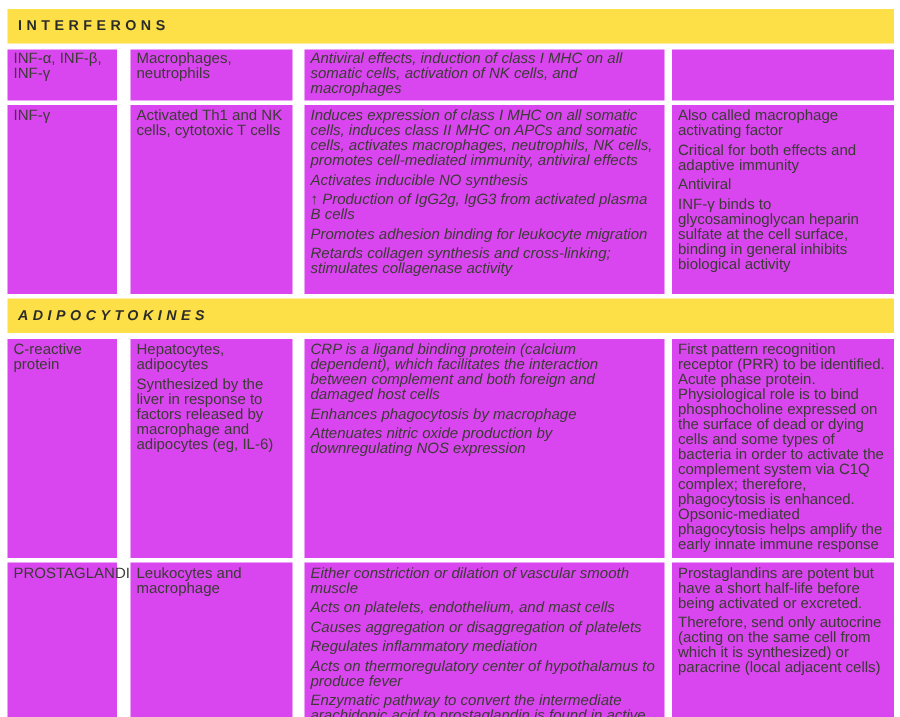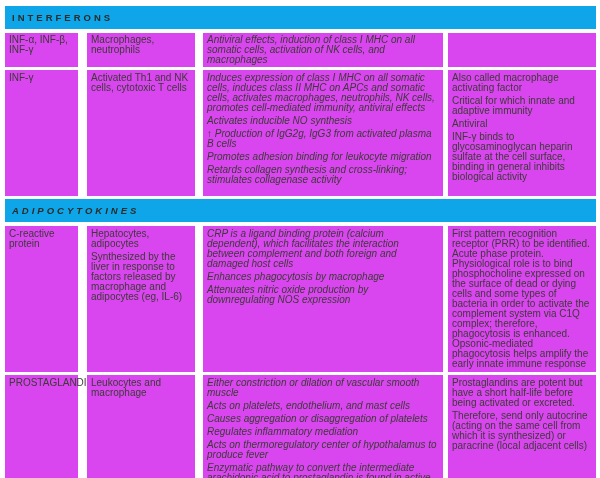--- a/index.html
+++ b/index.html
@@ -1,18 +1,18 @@
 <!DOCTYPE html>
 <html><head>
 <meta charset="utf-8">
 <style>
   html,body{margin:0;padding:0;background:#ffffff;}
   body{width:600px;height:478px;font-family:"Liberation Sans","DejaVu Sans",sans-serif;}
   .page{box-sizing:border-box;width:600px;height:478px;padding:6px 4px 0 5px;background:#ffffff;overflow:hidden;}
-  .band{background:#0ea5e9;height:23px;line-height:23px;padding-left:7px;margin-bottom:4px;
+  .band{background:#fde047;height:23px;line-height:23px;padding-left:7px;margin-bottom:4px;
         font-size:9.5px;font-weight:bold;letter-spacing:3px;color:#2b2b28;}
   .trow{display:grid;grid-template-columns:73px 9px 108px 8px 240px 5px 148px;margin-bottom:3px;}
   .cell{background:#d946ef;color:#3c3b36;font-size:10px;line-height:10px;padding:3px 5px 3px 4px;box-sizing:border-box;}
   .c1{grid-column:1;}
   .c2{grid-column:3;}
   .c3{grid-column:5;font-style:italic;}
   .c4{grid-column:7;}
   .para{margin:0 0 3px 0;}
   .para:last-child{margin-bottom:0;}
   .row-a .cell{padding-top:2px;padding-bottom:2px;}
@@ -53,21 +53,21 @@
     </div>
     <div class="cell c3">
       <p class="para">Induces expression of class I MHC on all somatic cells, induces class II MHC on APCs and somatic cells, activates macrophages, neutrophils, NK cells, promotes cell-mediated immunity, antiviral effects</p>
       <p class="para">Activates inducible NO synthesis</p>
       <p class="para">↑ Production of IgG2g, IgG3 from activated plasma B cells</p>
       <p class="para">Promotes adhesion binding for leukocyte migration</p>
       <p class="para">Retards collagen synthesis and cross-linking; stimulates collagenase activity</p>
     </div>
     <div class="cell c4">
       <p class="para">Also called macrophage activating factor</p>
-      <p class="para">Critical for which innate and adaptive immunity</p>
+      <p class="para">Critical for both effects and adaptive immunity</p>
       <p class="para">Antiviral</p>
       <p class="para">INF-γ binds to glycosaminoglycan heparin sulfate at the cell surface, binding in general inhibits biological activity</p>
     </div>
   </div>
 
   <div class="band band2">
     <span>ADIPOCYTOKINES</span>
   </div>
 
   <div class="trow row-crp">

